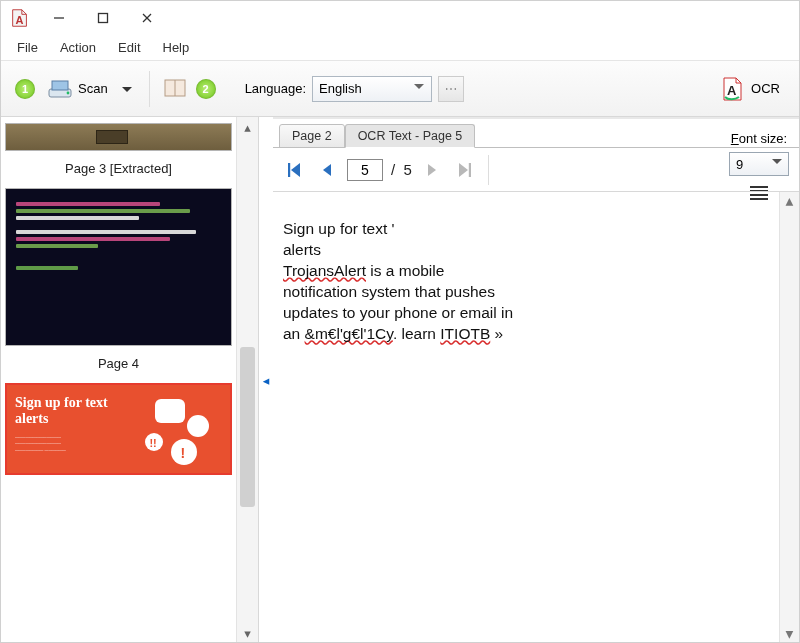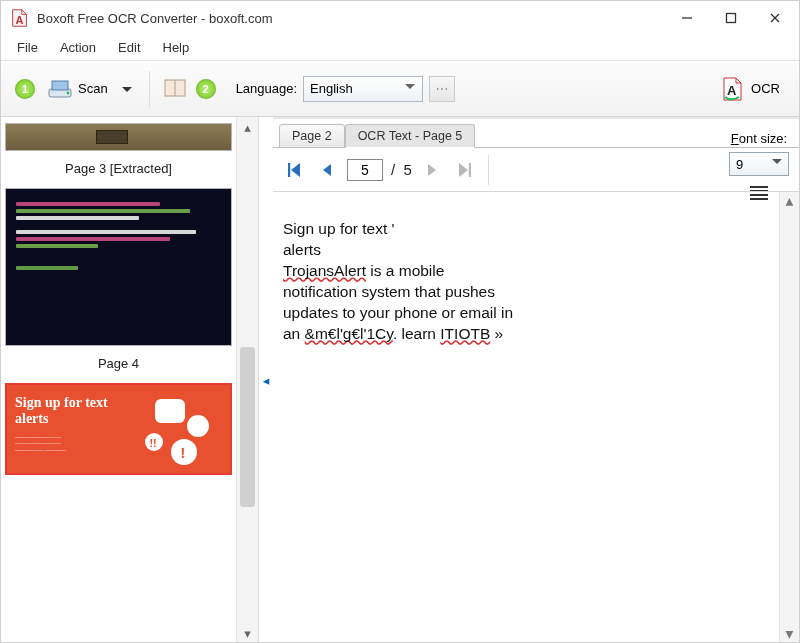--- a/index.html
+++ b/index.html
@@ -83,21 +83,20 @@
 <body>
 
 <div class="titlebar">
   <span class="app-icon">
     <svg viewBox="0 0 24 24">
         <path d="M4 3h10l5 5v13H4z" fill="#f4f4f4" stroke="#b33"></path>
         <path d="M14 3v5h5" fill="none" stroke="#b33"></path>
         <text x="7" y="18" font-size="12" font-weight="bold" fill="#b33">A</text>
       </svg>
   </span>
-  <span class="titlebar-text">Boxoft Free OCR Converter - boxoft.com</span>
   <div class="win-btn">
       <svg viewBox="0 0 12 12">
         <line x1="1" y1="6" x2="11" y2="6" stroke="#333" stroke-width="1.3"></line>
       </svg>
     </div>
   <div class="win-btn">
       <svg viewBox="0 0 12 12">
         <rect x="1.5" y="1.5" width="9" height="9" fill="none" stroke="#333" stroke-width="1.3"></rect>
       </svg>
     </div>
@@ -135,21 +134,21 @@
   <div class="tsep"></div>
 
   <div class="tgroup">
     <span class="ico">
       <svg viewBox="0 0 28 28">
           <rect x="3" y="5" width="20" height="16" fill="#f5e9de" stroke="#b49b84"></rect>
           <line x1="13" y1="5" x2="13" y2="21" stroke="#b49b84"></line>
         </svg>
     </span>
     <span class="step-badge">2</span>
-    <span style="margin-left:14px;">Language:</span>
+    <span style="margin-left:23px;">Language:</span>
     <span class="select-wrap">
       <select class="tb-select" value="English">
         <option>English</option>
       </select>
     </span>
     <div class="lang-settings">
       <span style="font-size:13px;color:#777;">⋯</span>
     </div>
   </div>
 

